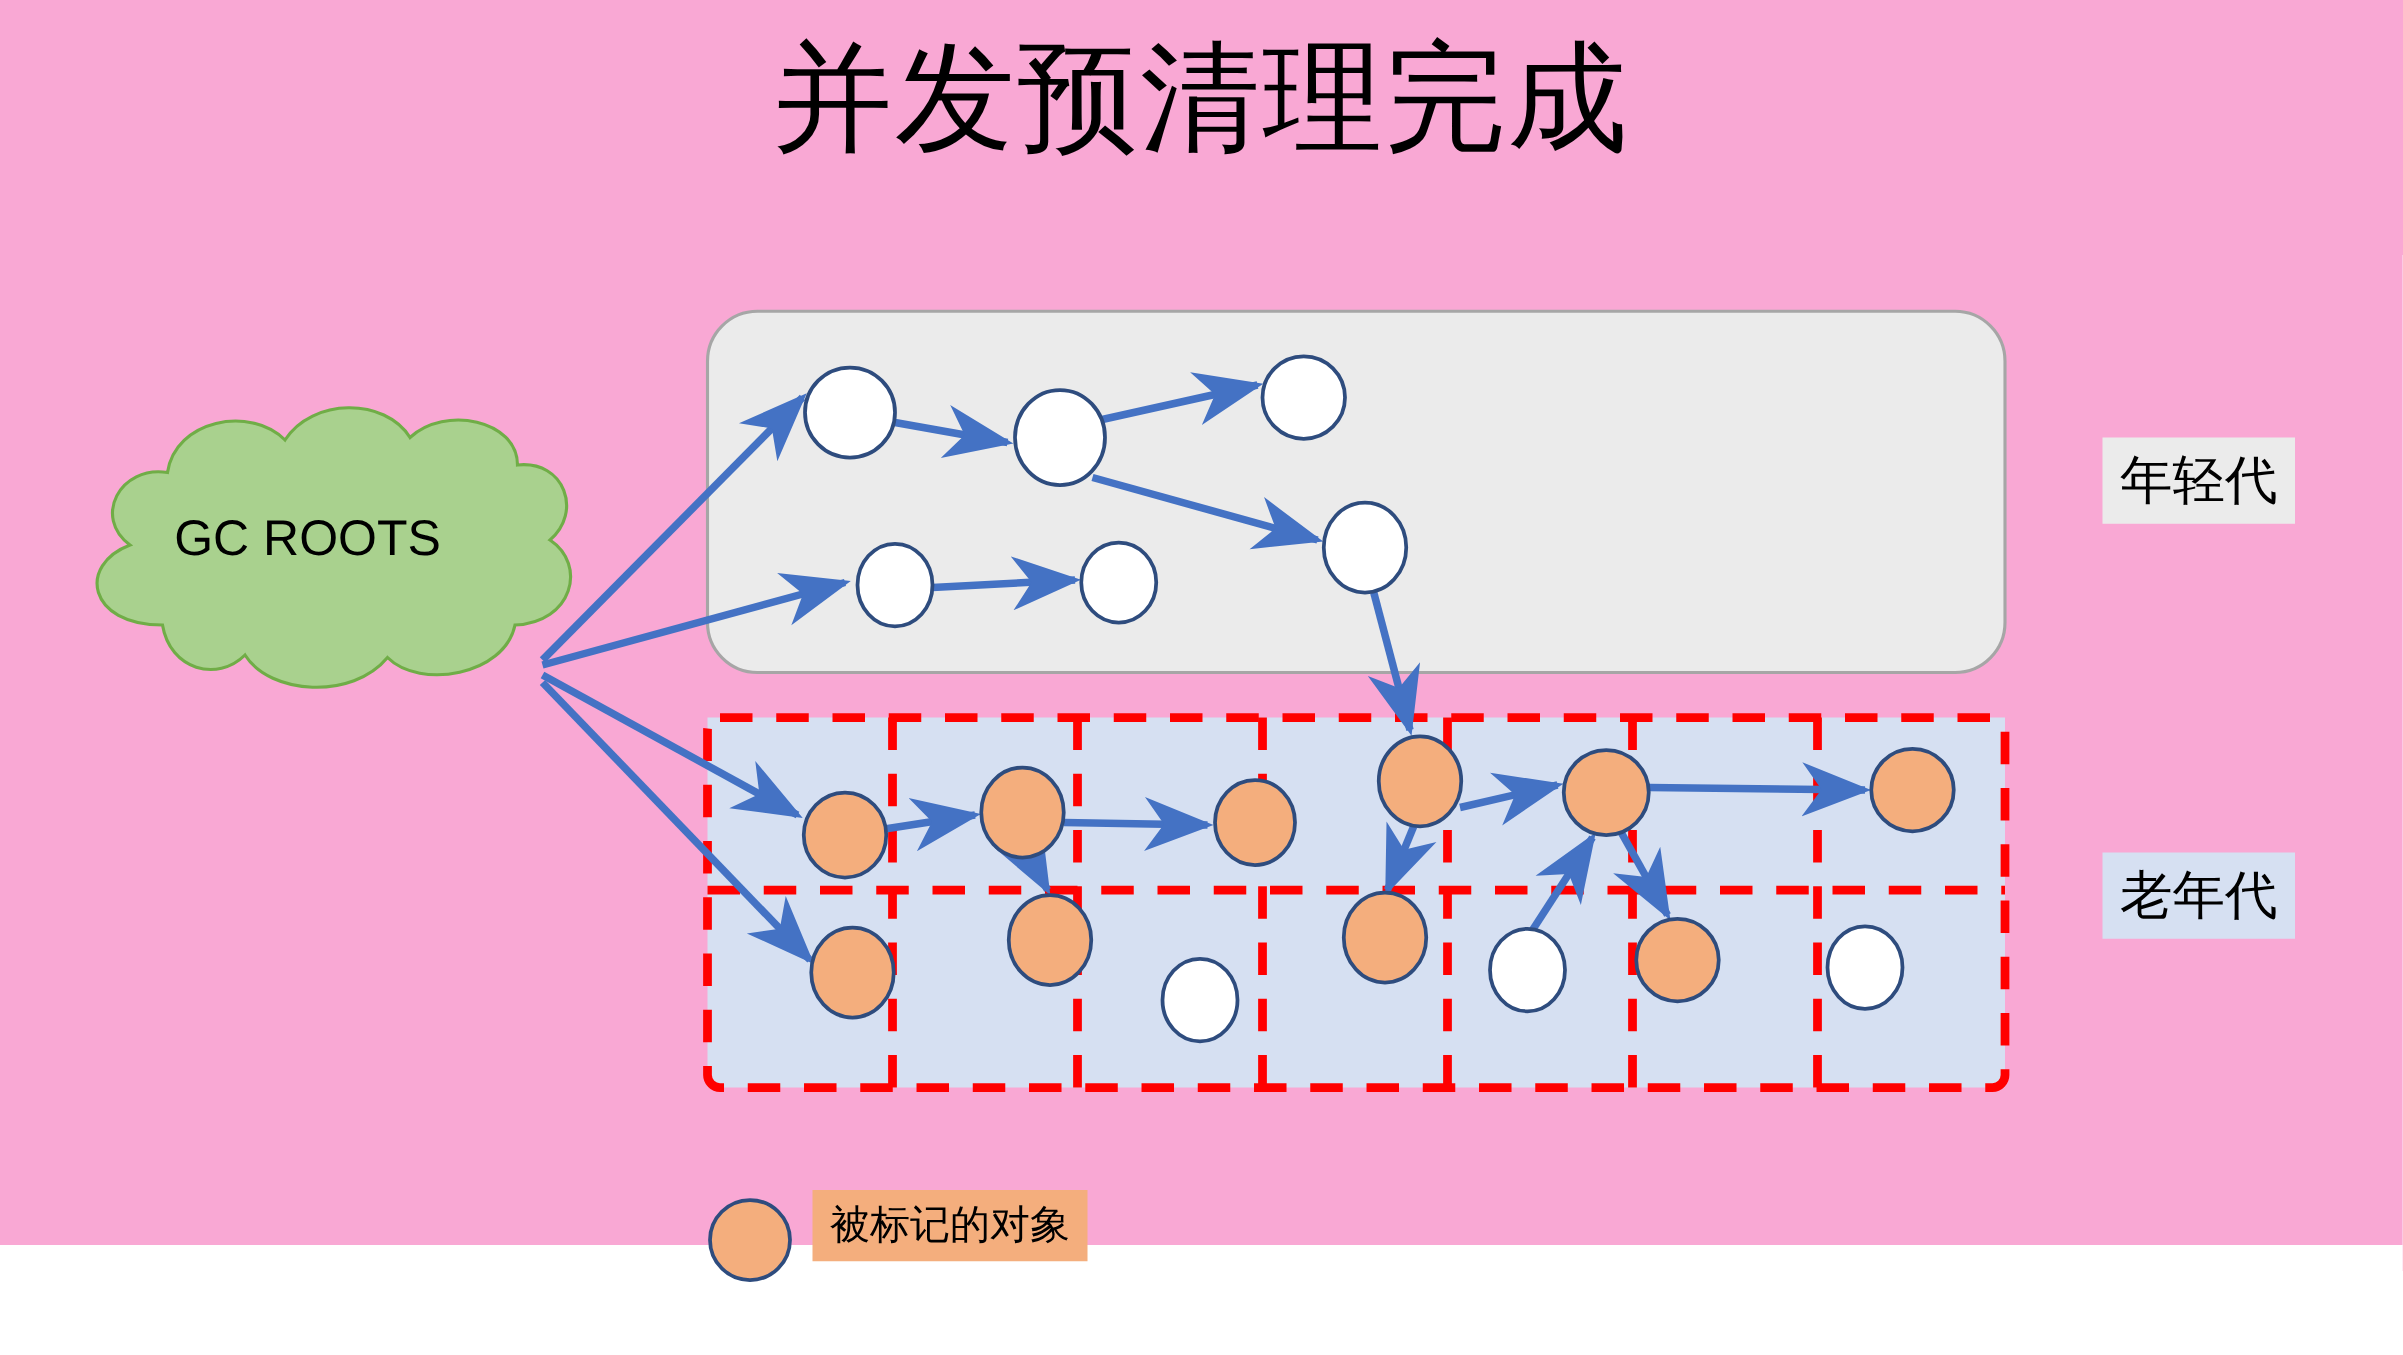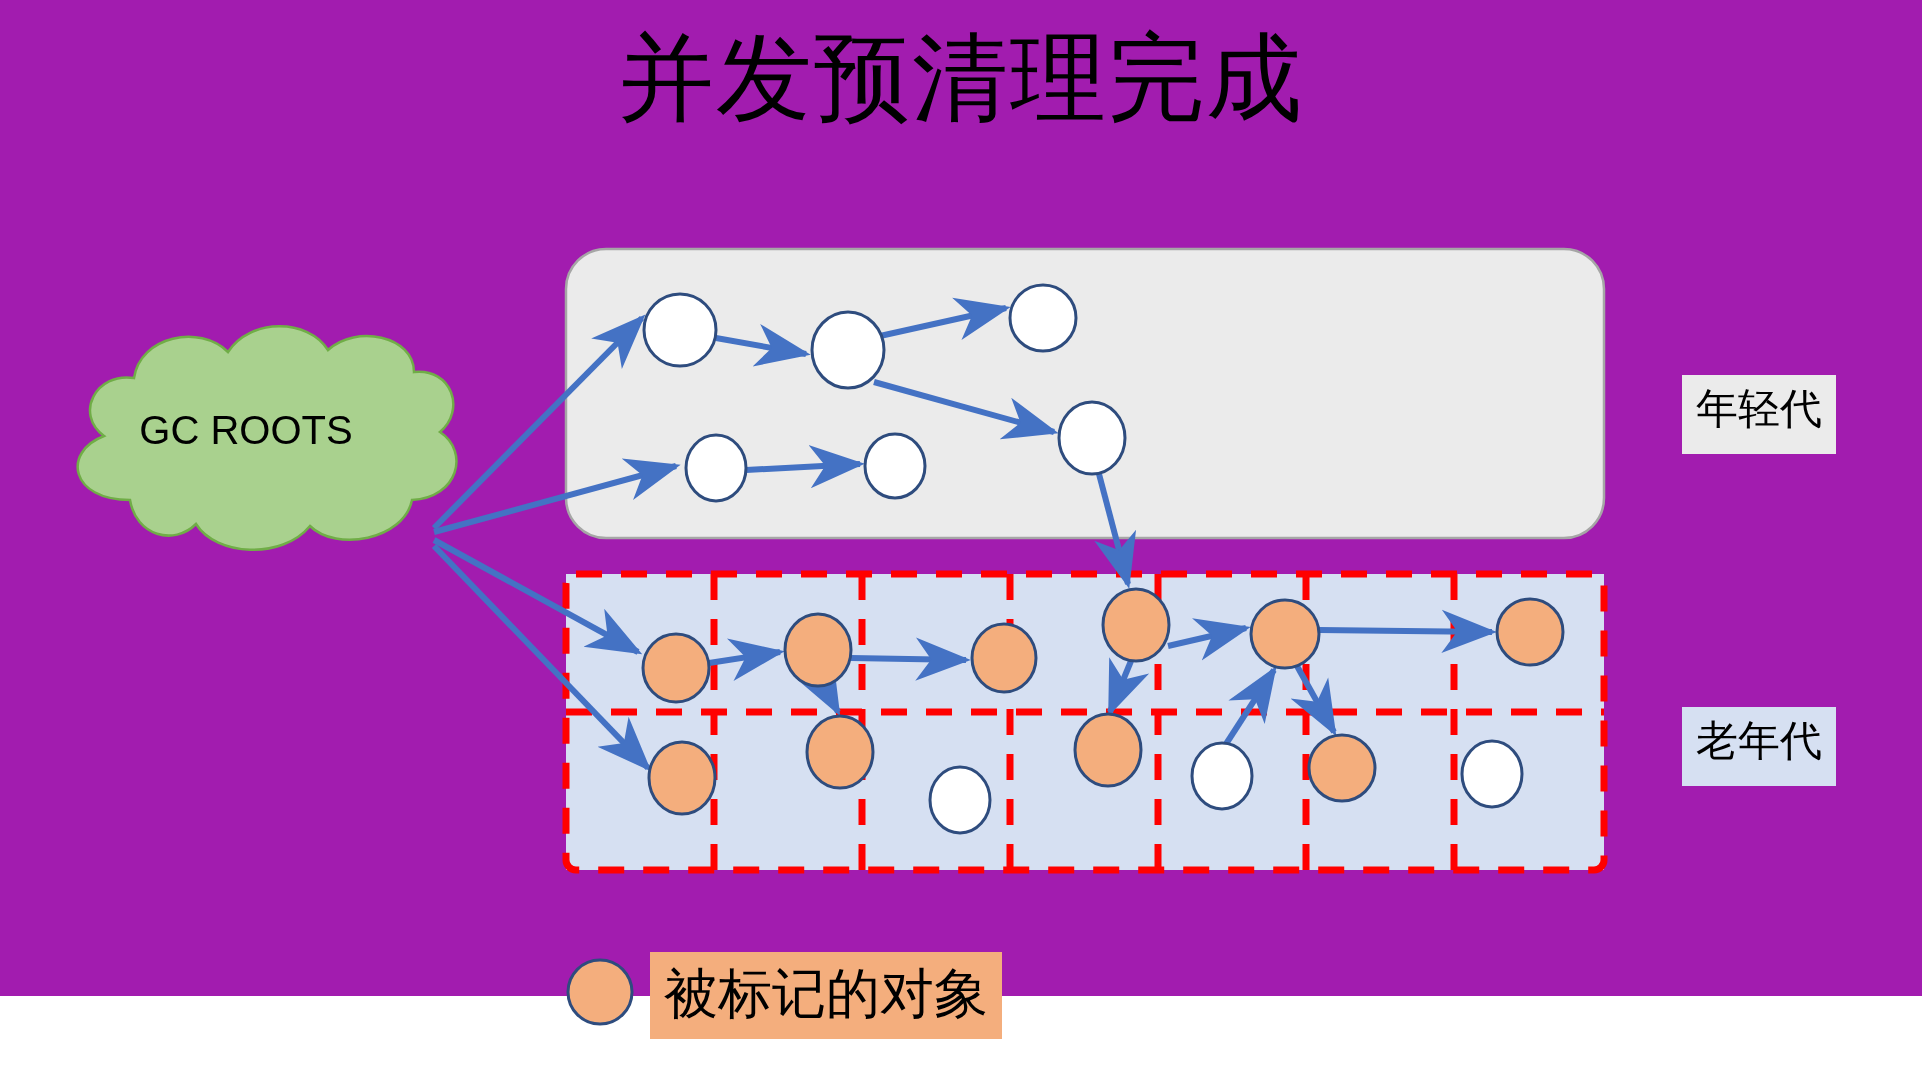--- a/index.html
+++ b/index.html
@@ -12,21 +12,21 @@
     height: 1084px;
     position: relative;
     font-family: "Liberation Sans", sans-serif;
     overflow: hidden;
   }
   #slide {
     position: absolute;
     left: 0; top: 0;
     width: 1922px;
     height: 996px;
-    background: #a21caf;
+    background: #f9a8d4;
   }
   .title {
     position: absolute;
     left: 0;
     top: 18px;
     width: 1922px;
     text-align: center;
     font-size: 96px;
     line-height: 1.25;
     color: #000000;
@@ -34,40 +34,39 @@
     font-weight: 400;
     letter-spacing: 2px;
     white-space: nowrap;
   }
   .gen-label {
     position: absolute;
     font-size: 42px;
     line-height: 1.35;
     color: #000000;
     font-family: "DejaVu Sans", "Liberation Sans", sans-serif;
-    padding: 6px 14px 16px 14px;
+    padding: 6px 14px 6px 14px;
     white-space: nowrap;
-    margin-top: 25px;
   }
   #young-label {
     left: 1682px;
     top: 350px;
     background: #EBEBEB;
   }
   #old-label {
     left: 1682px;
     top: 682px;
     background: #D6E0F2;
     text-align: center;
   }
   .legend-text {
     position: absolute;
     left: 650px;
     top: 952px;
-    font-size: 54px;
+    font-size: 32px;
     line-height: 1.35;
     color: #000000;
     font-family: "DejaVu Sans", "Liberation Sans", sans-serif;
     background: #F4AE7D;
     padding: 6px 14px 8px 14px;
     white-space: nowrap;
   }
   #diagram { position: absolute; left: 0; top: 0; }
   .cloud-text {
     font-family: "Liberation Sans", sans-serif;

